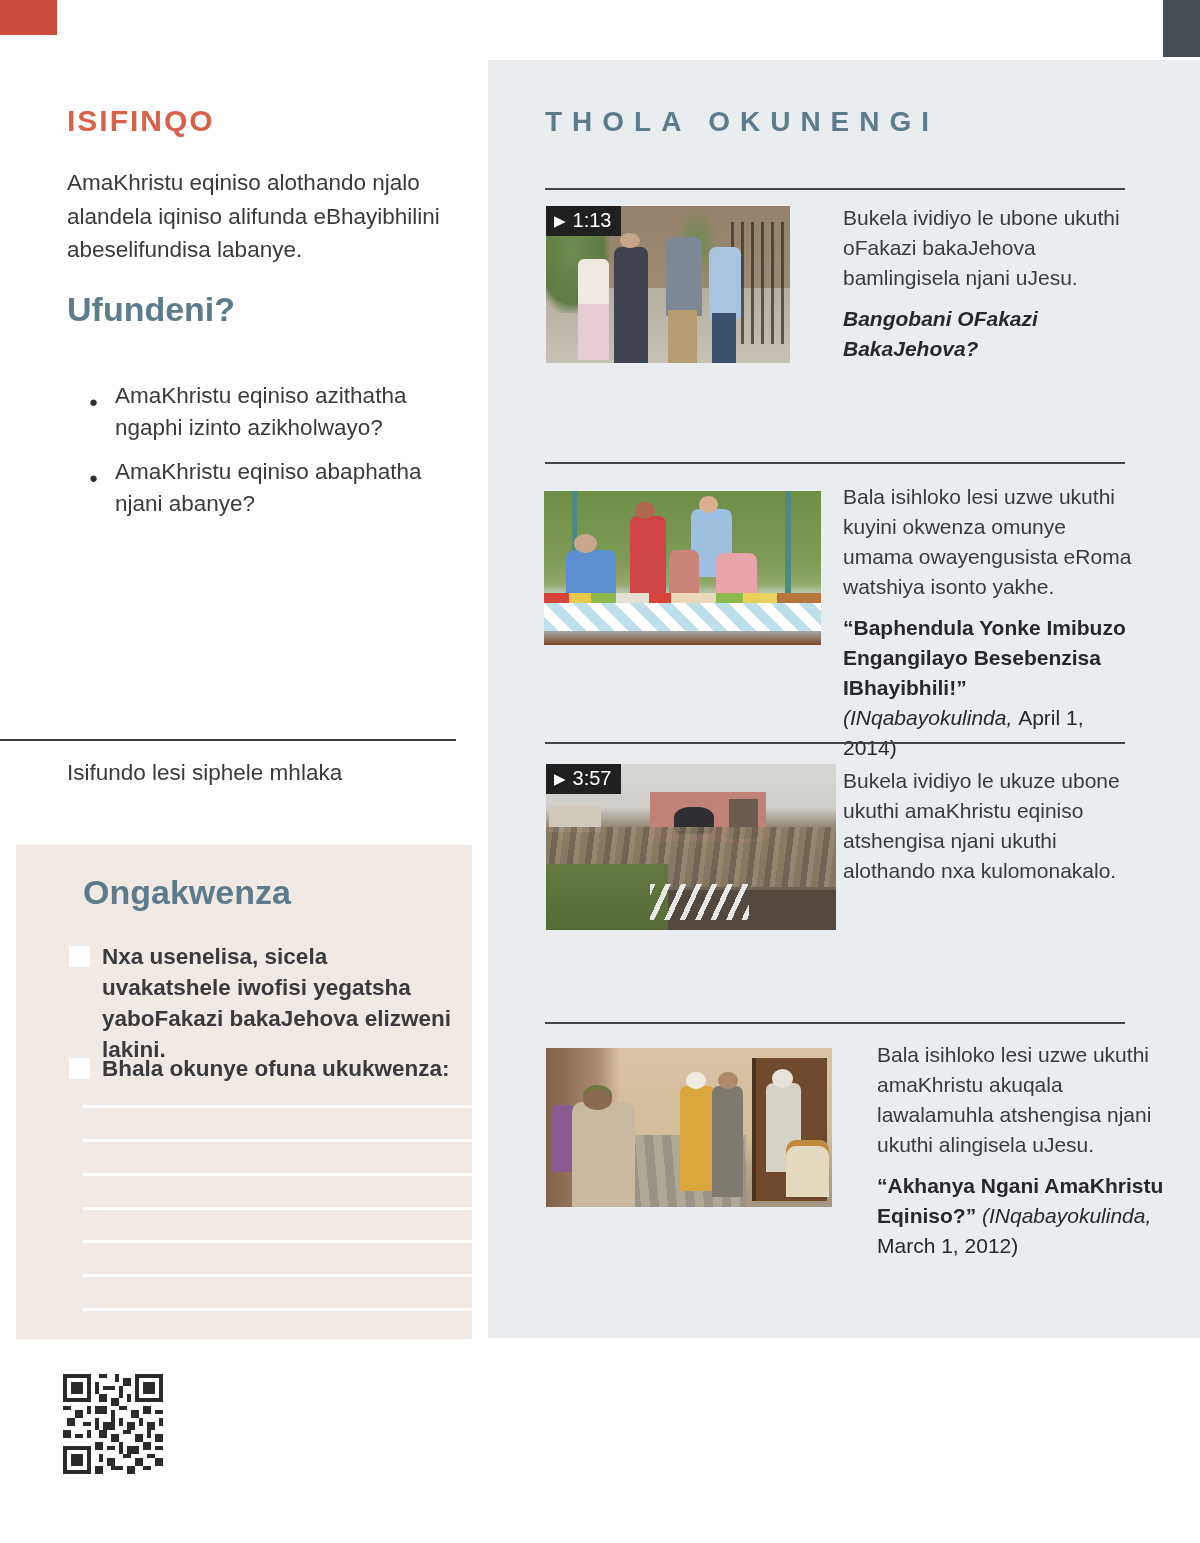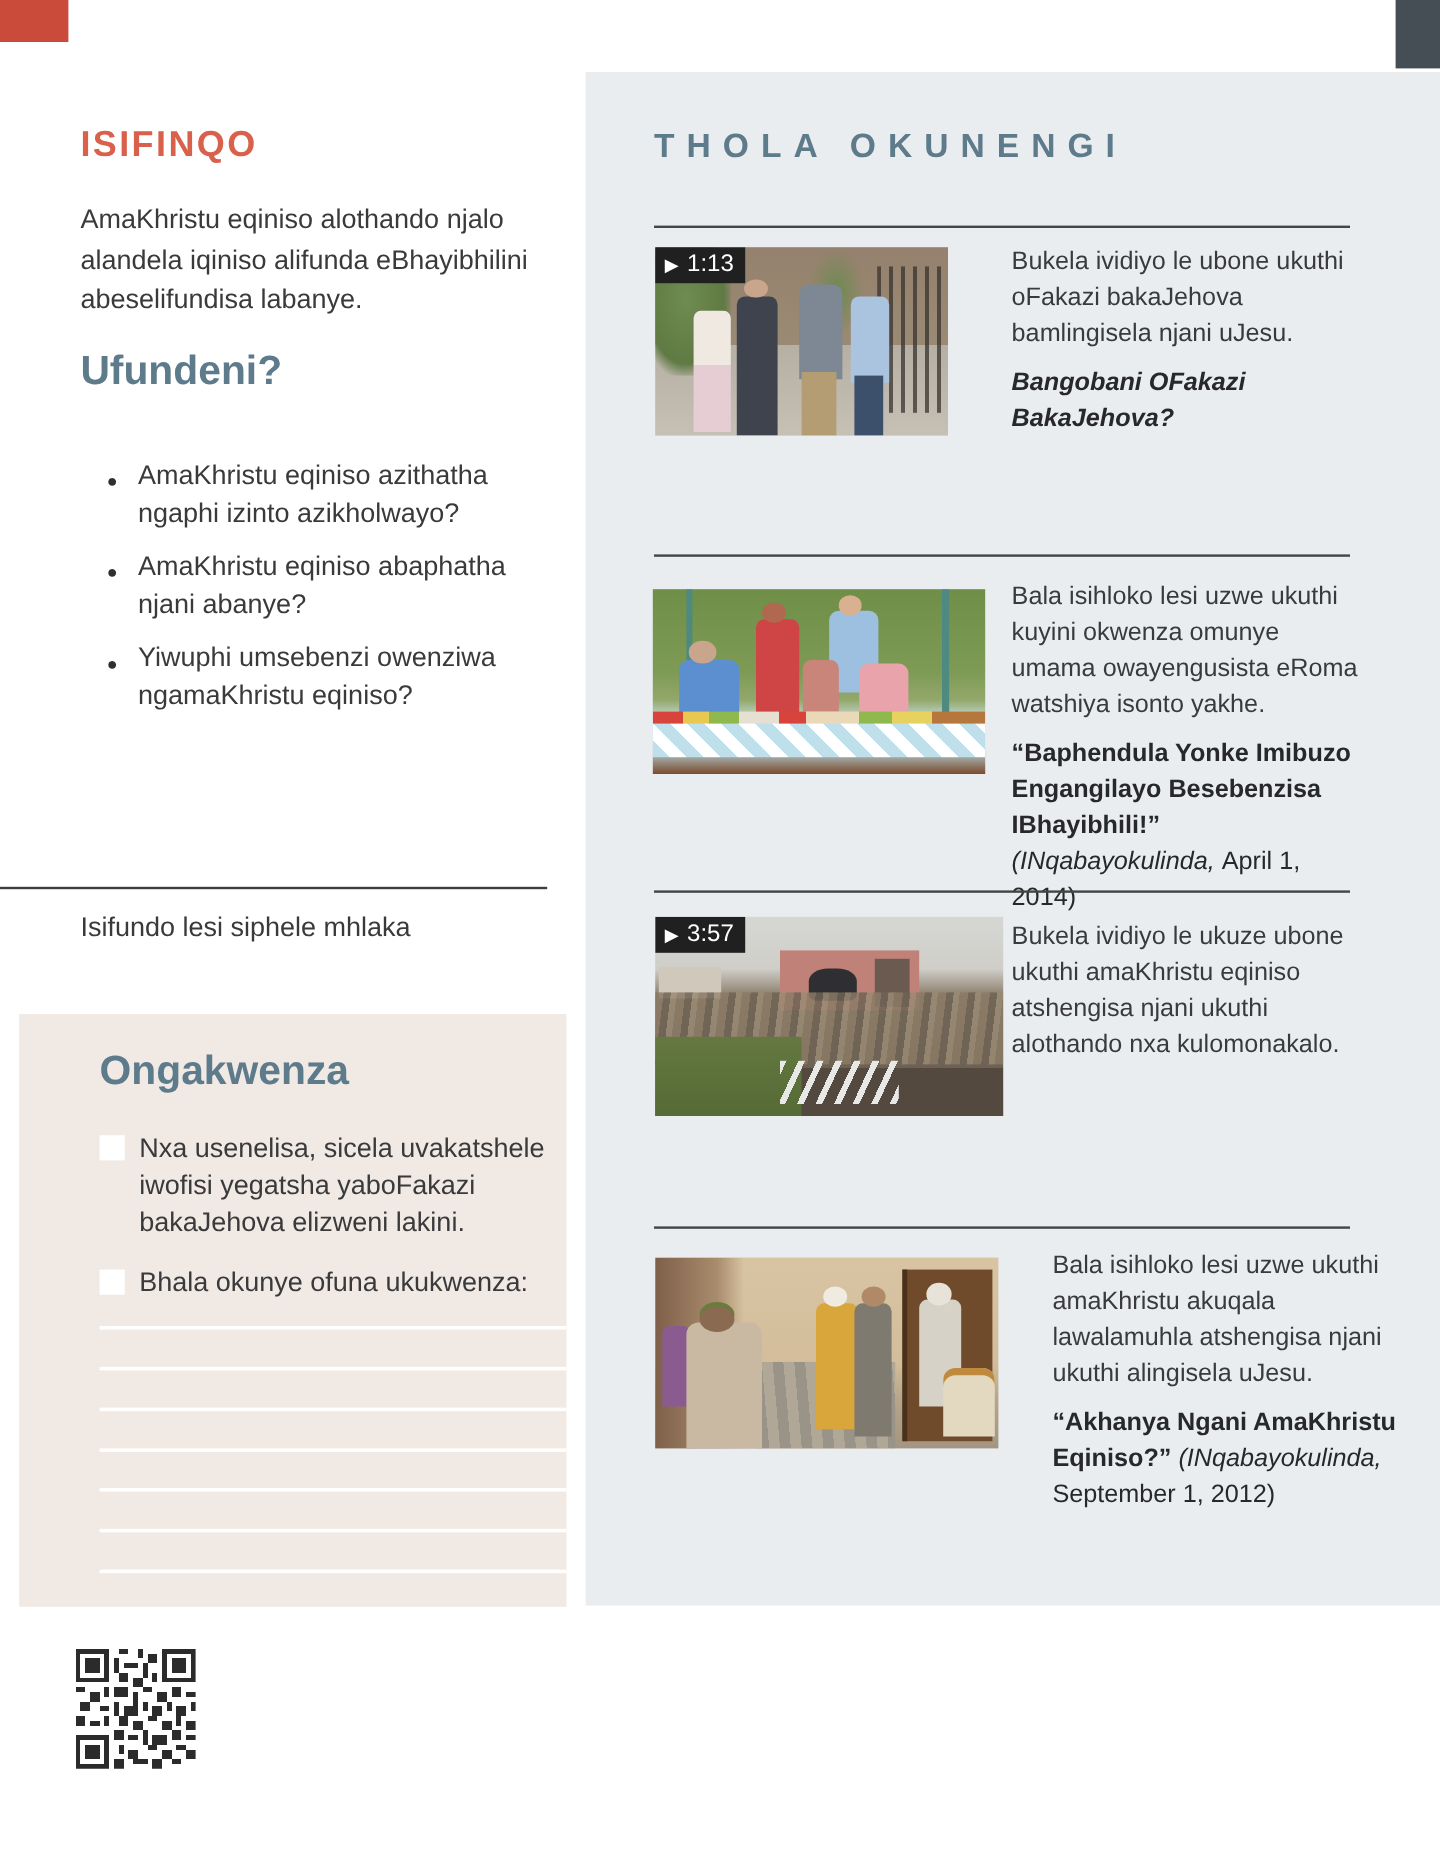--- a/index.html
+++ b/index.html
@@ -16,21 +16,21 @@
   .summary-text{left:67px;top:166px;width:400px;font-size:22.5px;line-height:33.5px;}
   .questions-heading{left:67px;top:290px;font-size:34px;font-weight:bold;color:#5e7b8b;}
   .questions{left:67px;top:380px;width:356px;}
   .q-row{position:relative;padding-left:48px;margin-bottom:13px;font-size:22.5px;line-height:31.5px;}
   .q-row::before{content:"●";position:absolute;left:22px;top:6px;font-size:15px;color:#2f2f31;}
   .left-divider{left:0;top:739px;width:456px;height:0;border-top:2px solid #3e3e3e;}
   .completion-line{left:67px;top:760px;font-size:22.5px;}
 
   .goal-box{left:0;top:845px;width:456px;height:494px;background:#f0e9e4;margin-left:16px;}
   .goal-heading{left:67px;top:28px;font-size:34px;font-weight:bold;color:#5e7b8b;}
-  .task{left:67px;width:374px;}
+  .task{left:53px;width:374px;font-weight:bold;}
   .task1{top:96px;}
   .task2{top:208px;}
   .checkbox{position:absolute;left:0;top:5px;width:21px;height:21px;background:#ffffff;}
   .task-text{display:block;margin-left:33px;width:352px;font-size:22.5px;line-height:31px;}
   .write-line{position:absolute;left:67px;width:389px;height:3px;background:#ffffff;}
 
   
   .right-panel{left:488px;top:60px;width:712px;height:1278px;background:#e9edf0;}
   .panel-heading{left:57px;top:46px;font-size:28px;font-weight:bold;letter-spacing:10px;color:#5e7b8b;white-space:nowrap;}
   .media-item{position:absolute;left:0;width:712px;}
@@ -69,21 +69,20 @@
   <div class="abs mark-left"></div>
   <div class="abs mark-right"></div>
 
   <div class="abs summary-label">ISIFINQO</div>
   <div class="abs summary-text">AmaKhristu eqiniso alothando njalo alandela iqiniso alifunda eBhayibhilini abeselifundisa labanye.</div>
   <div class="abs questions-heading">Ufundeni?</div>
 
   <div class="abs questions">
     <div class="q-row">AmaKhristu eqiniso azithatha ngaphi izinto azikholwayo?</div>
     <div class="q-row">AmaKhristu eqiniso abaphatha njani abanye?</div>
-    <div class="q-row">Yiwuphi umsebenzi owenziwa ngamaKhristu eqiniso?</div>
   </div>
 
   <div class="abs left-divider"></div>
   <div class="abs completion-line">Isifundo lesi siphele mhlaka</div>
 
   <div class="abs goal-box">
     <div class="abs goal-heading">Ongakwenza</div>
     <div class="abs task task1">
       <span class="checkbox"></span>
       <span class="task-text">Nxa usenelisa, sicela uvakatshele iwofisi yegatsha yaboFakazi bakaJehova elizweni lakini.</span>
@@ -190,21 +189,21 @@
         <div class="fig" style="left:60%;top:15%;width:7%;height:11%;background:#b08a68;border-radius:50%;"></div>
         <div class="fig" style="left:77%;top:22%;width:12%;height:56%;background:#d7d2c7;border-radius:7px 7px 0 0;"></div>
         <div class="fig" style="left:79%;top:13%;width:7.5%;height:12%;background:#e8e3d8;border-radius:50%;"></div>
         <div class="fig" style="left:84%;top:58%;width:15%;height:36%;background:#e3d8c0;border-radius:10px 10px 0 0;box-shadow:inset 0 6px 0 #c08a3e;"></div>
       </div>
       <div class="itext" style="top:18px;margin-left:34px;">
         <p class="desc">Bala isihloko lesi uzwe ukuthi amaKhristu akuqala lawalamuhla atshengisa njani ukuthi alingisela uJesu.</p>
         <p class="ititle">
           <span class="b">“Akhanya Ngani AmaKhristu Eqiniso?”</span>
           <span class="i">(INqabayokulinda,</span>
-          <span class="r">September 1, 2012)</span>
+          <span class="r">March 1, 2012)</span>
         </p>
       </div>
     </div>
   </div>
 
   <svg class="abs footer-qr" viewBox="0 0 25 25" shape-rendering="crispEdges">
     <rect x="0" y="0" width="25" height="25" fill="#ffffff"></rect>
     <g fill="#2b2b2b">
       <rect x="0" y="0" width="7" height="7"></rect>
         <rect x="18" y="0" width="7" height="7"></rect>

